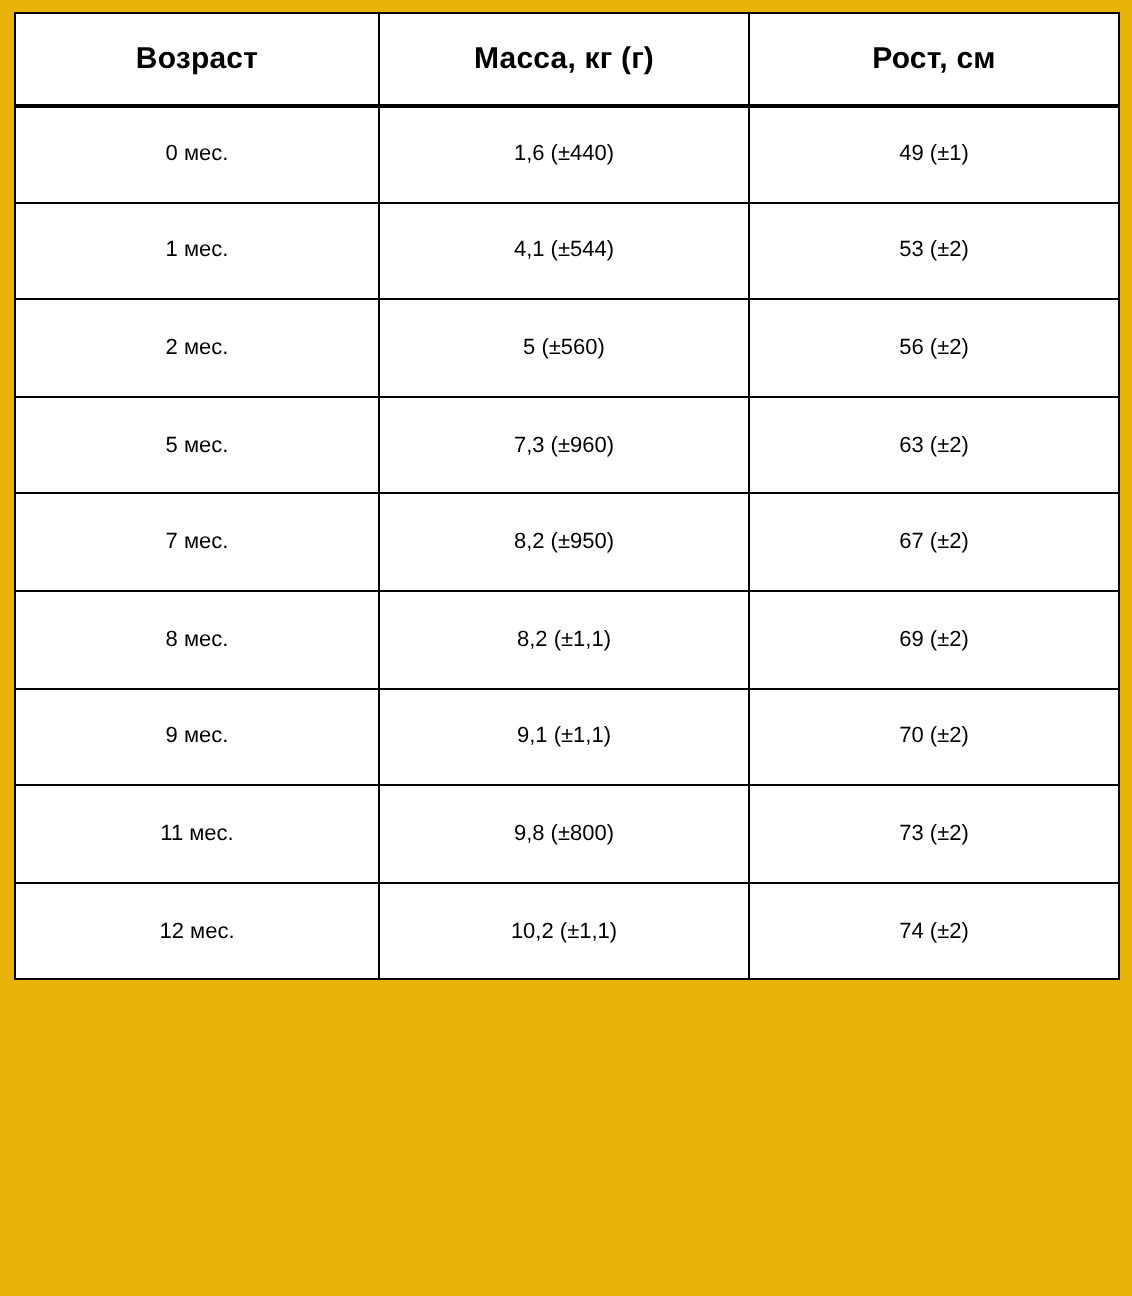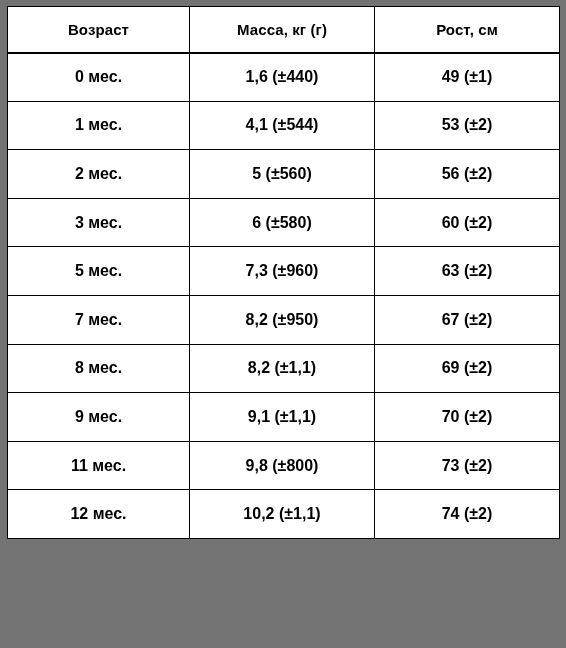--- a/index.html
+++ b/index.html
@@ -10,21 +10,21 @@
   body {
     width: 566px;
     height: 648px;
     font-family: "Liberation Sans", sans-serif;
     -webkit-font-smoothing: antialiased;
   }
   .page {
     position: relative;
     width: 566px;
     height: 648px;
-    background: #737373;
+    background: #eab308;
     overflow: hidden;
   }
   .growth-table {
     position: absolute;
     left: 7px;
     top: 6px;
     width: 552px;
     border-collapse: collapse;
     table-layout: fixed;
     background: #ffffff;
@@ -44,22 +44,22 @@
   }
   .growth-table th {
     height: 46px;
     font-size: 15px;
     font-weight: bold;
     border-bottom-width: 2px;
     letter-spacing: 0.1px;
   }
   .growth-table td {
     height: 48.6px;
-    font-size: 16px;
-    font-weight: bold;
+    font-size: 11px;
+    font-weight: normal;
   }
 </style>
 </head>
 <body>
 
 <div class="page">
   <table class="growth-table">
     <colgroup>
       <col class="c-age">
       <col class="c-mass">
@@ -82,25 +82,20 @@
         <td>1 мес.</td>
         <td>4,1 (±544)</td>
         <td>53 (±2)</td>
       </tr>
       <tr>
         <td>2 мес.</td>
         <td>5 (±560)</td>
         <td>56 (±2)</td>
       </tr>
       <tr>
-        <td>3 мес.</td>
-        <td>6 (±580)</td>
-        <td>60 (±2)</td>
-      </tr>
-      <tr>
         <td>5 мес.</td>
         <td>7,3 (±960)</td>
         <td>63 (±2)</td>
       </tr>
       <tr>
         <td>7 мес.</td>
         <td>8,2 (±950)</td>
         <td>67 (±2)</td>
       </tr>
       <tr>

